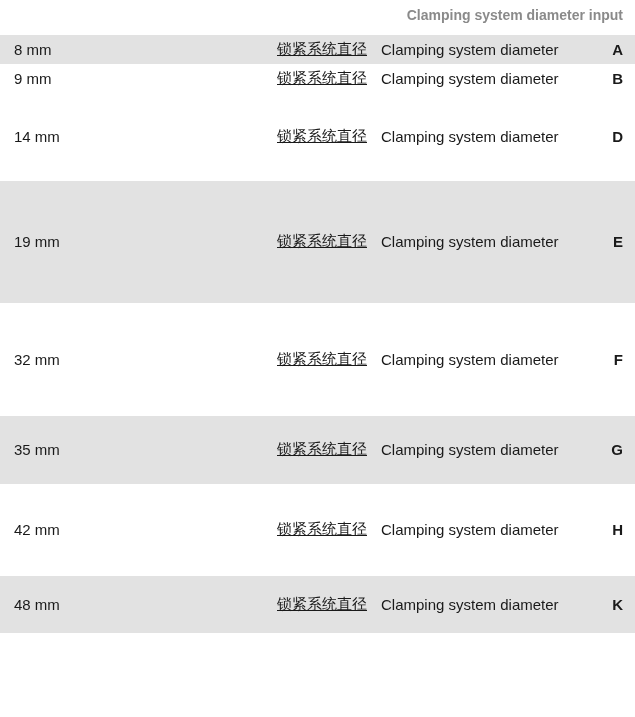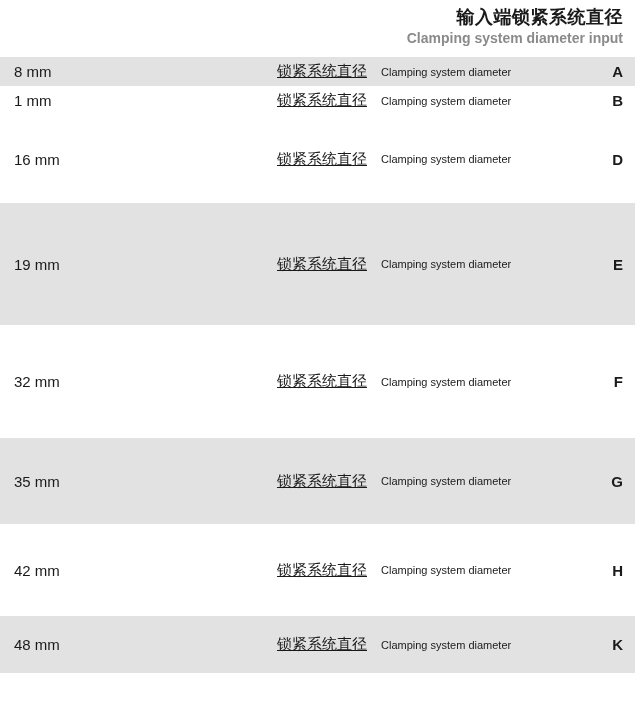--- a/index.html
+++ b/index.html
@@ -67,82 +67,81 @@
     width: 128px;
     text-align: right;
     font-size: 15px;
     color: #1a1a1a;
     padding-right: 0 !important;
     white-space: nowrap;
     text-decoration: underline;
   }
   .c-en {
     text-align: left;
-    font-size: 11px;
+    font-size: 15px;
     color: #1a1a1a;
     padding-left: 14px !important;
     white-space: nowrap;
   }
   .c-code {
     width: 34px;
     text-align: right;
     padding-right: 12px !important;
     font-size: 15px;
     font-weight: 700;
     color: #1a1a1a;
   }
 </style>
 </head>
 <body>
 
 <div class="sheet">
 
   <div class="header">
-    <div class="header-cn">输入端锁紧系统直径</div>
     <div class="header-en">Clamping system diameter input</div>
   </div>
 
   <table class="table">
     <tbody>
         <tr class="row alt" style="height: 29px;">
           <td class="c-size">8 mm</td>
           <td class="c-spacer"></td>
           <td class="c-cn">锁紧系统直径</td>
           <td class="c-en">Clamping system diameter</td>
           <td class="c-code">A</td>
         </tr>
         <tr class="row" style="height: 29px;">
-          <td class="c-size">1 mm</td>
+          <td class="c-size">9 mm</td>
           <td class="c-spacer"></td>
           <td class="c-cn">锁紧系统直径</td>
           <td class="c-en">Clamping system diameter</td>
           <td class="c-code">B</td>
         </tr>
         <tr class="row" style="height: 88px;">
-          <td class="c-size">16 mm</td>
+          <td class="c-size">14 mm</td>
           <td class="c-spacer"></td>
           <td class="c-cn">锁紧系统直径</td>
           <td class="c-en">Clamping system diameter</td>
           <td class="c-code">D</td>
         </tr>
         <tr class="row alt" style="height: 122px;">
           <td class="c-size">19 mm</td>
           <td class="c-spacer"></td>
           <td class="c-cn">锁紧系统直径</td>
           <td class="c-en">Clamping system diameter</td>
           <td class="c-code">E</td>
         </tr>
         <tr class="row" style="height: 113px;">
           <td class="c-size">32 mm</td>
           <td class="c-spacer"></td>
           <td class="c-cn">锁紧系统直径</td>
           <td class="c-en">Clamping system diameter</td>
           <td class="c-code">F</td>
         </tr>
-        <tr class="row alt" style="height: 86px;">
+        <tr class="row alt" style="height: 68px;">
           <td class="c-size">35 mm</td>
           <td class="c-spacer"></td>
           <td class="c-cn">锁紧系统直径</td>
           <td class="c-en">Clamping system diameter</td>
           <td class="c-code">G</td>
         </tr>
         <tr class="row" style="height: 92px;">
           <td class="c-size">42 mm</td>
           <td class="c-spacer"></td>
           <td class="c-cn">锁紧系统直径</td>

